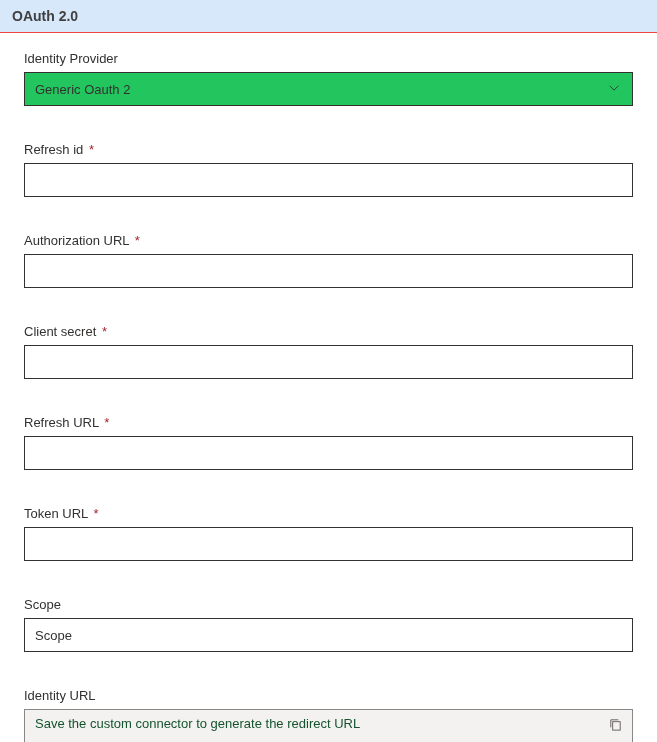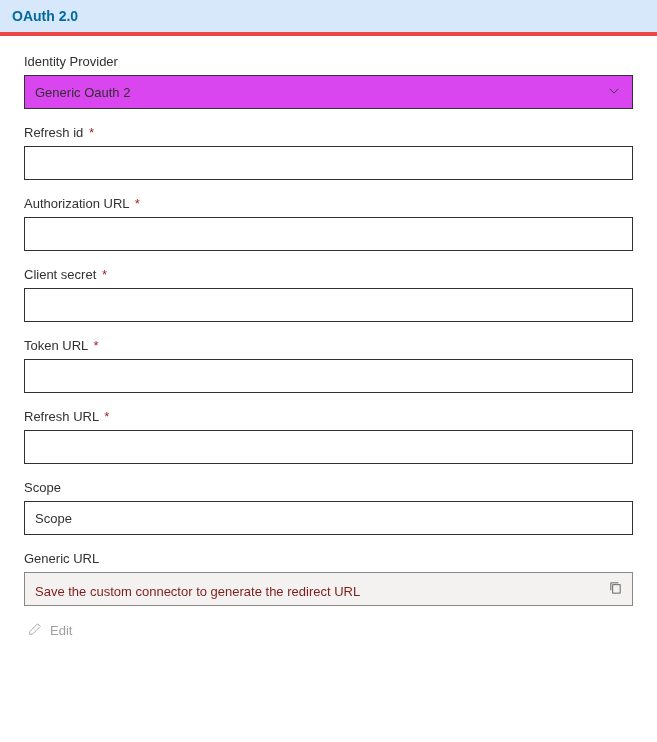--- a/index.html
+++ b/index.html
@@ -12,28 +12,28 @@
       font-size: 13px;
       color: #323130;
       background: #ffffff;
       width: 657px;
     }
     .header-bar {
       background: #d6e8fa;
       padding: 8px 12px;
       font-weight: 600;
       font-size: 14px;
-      color: #0369a1;
-      border-bottom: 4px solid #ef4444;
+      color: #404040;
+      border-bottom: 1px solid #ef4444;
     }
     .form-body {
       padding: 18px 24px 10px 24px;
     }
     .field-group {
-      margin-bottom: 16px;
+      margin-bottom: 36px;
     }
     .field-label {
       display: block;
       font-size: 13px;
       color: #323130;
       margin-bottom: 6px;
     }
     .required-mark {
       color: #a4262c;
       margin-left: 2px;
@@ -55,21 +55,21 @@
       position: relative;
       width: 100%;
     }
     .select-input {
       width: 100%;
       height: 34px;
       border: 1px solid #323130;
       padding: 6px 36px 6px 10px;
       font-size: 13px;
       font-family: inherit;
-      background: #d946ef;
+      background: #22c55e;
       cursor: pointer;
       display: flex;
       align-items: center;
     }
     .chevron {
       position: absolute;
       right: 12px;
       top: 50%;
       transform: translateY(-50%);
       pointer-events: none;
@@ -79,23 +79,23 @@
       width: 100%;
     }
     .readonly-input {
       width: 100%;
       height: 34px;
       border: 1px solid #8a8886;
       padding: 6px 40px 6px 10px;
       font-size: 13px;
       font-family: inherit;
       background: #f3f2f1;
-      color: #7f1d1d;
+      color: #14532d;
       display: flex;
-      align-items: flex-end;
+      align-items: flex-start;
     }
     .copy-icon {
       position: absolute;
       right: 10px;
       top: 50%;
       transform: translateY(-50%);
       cursor: pointer;
       color: #605e5c;
     }
     .edit-row {
@@ -155,44 +155,44 @@
   <div class="field-group">
     <label class="field-label">
       <span>Client secret</span>
       <span class="required-mark">*</span>
     </label>
     <input type="text" class="text-input" value="" style="">
   </div>
 
   <div class="field-group">
     <label class="field-label">
+      <span>Refresh URL</span>
+      <span class="required-mark">*</span>
+    </label>
+    <input type="text" class="text-input" value="" style="">
+  </div>
+
+  <div class="field-group">
+    <label class="field-label">
       <span>Token URL</span>
       <span class="required-mark">*</span>
     </label>
     <input type="text" class="text-input" value="" style="">
   </div>
 
   <div class="field-group">
     <label class="field-label">
-      <span>Refresh URL</span>
-      <span class="required-mark">*</span>
-    </label>
-    <input type="text" class="text-input" value="" style="">
-  </div>
-
-  <div class="field-group">
-    <label class="field-label">
       <span>Scope</span>
     </label>
     <input type="text" class="text-input" placeholder="Scope" style="">
   </div>
 
   <div class="field-group" style="margin-bottom:6px">
     <label class="field-label">
-      <span>Generic URL</span>
+      <span>Identity URL</span>
     </label>
     <div class="readonly-wrapper">
       <div class="readonly-input">
         <span>Save the custom connector to generate the redirect URL</span>
       </div>
       <span class="copy-icon">
         <svg width="15" height="15" viewBox="0 0 16 16" fill="none" stroke="currentColor" stroke-width="1">
           <rect x="5" y="5" width="8" height="9"></rect>
           <path d="M3 11 V3 H11"></path>
         </svg>

